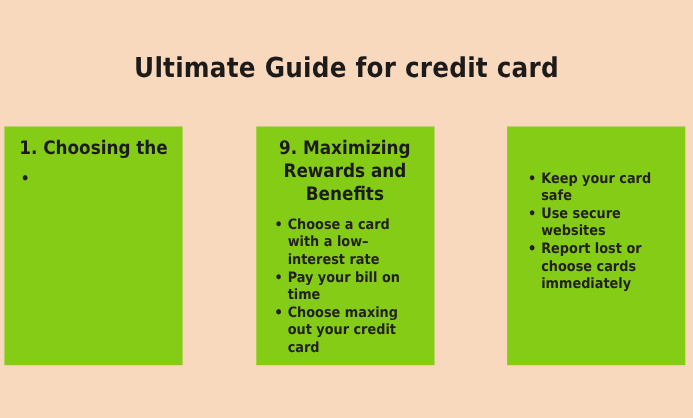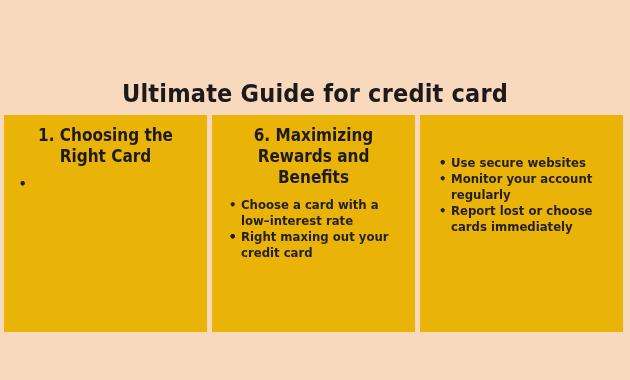--- a/index.html
+++ b/index.html
@@ -26,35 +26,34 @@
     top: 47px;
     width: 630px;
     text-align: center;
     font-family: "DejaVu Sans Condensed", "Liberation Sans Narrow", "Liberation Sans", sans-serif;
     font-size: 25px;
     font-weight: bold;
     color: #1c1b1a;
     letter-spacing: 0.2px;
     line-height: 30px;
     white-space: nowrap;
-    margin-top: 32px;
   }
   .cards {
     position: absolute;
     left: 4px;
     top: 115px;
     width: 619px;
     height: 217px;
     display: flex;
     justify-content: space-between;
   }
   .card {
-    width: 203px;
+    width: 162px;
     height: 217px;
-    background: #eab308;
+    background: #84cc16;
     box-sizing: border-box;
     padding: 10px 6px 6px 6px;
     overflow: hidden;
   }
   .card-heading {
     text-align: center;
     font-family: "DejaVu Sans Condensed", "Liberation Sans Narrow", "Liberation Sans", sans-serif;
     font-size: 17px;
     font-weight: bold;
     color: #1c1b1a;
@@ -93,47 +92,46 @@
 
 <div class="infographic">
 
   <div class="title">Ultimate Guide for credit card</div>
 
   <div class="cards">
 
     <div class="card card-1">
       <div class="card-heading">
         <span>1. Choosing the</span><br>
-        <span>Right Card</span>
       </div>
       <ul class="bullet-list">
         <li class="bullet-item"><span class="dot">•</span></li>
         <li class="bullet-item"><span class="dot">•</span></li>
       </ul>
     </div>
 
     <div class="card card-2">
       <div class="card-heading">
-        <span>6. Maximizing</span><br>
+        <span>9. Maximizing</span><br>
         <span>Rewards and Benefits</span>
       </div>
       <ul class="bullet-list">
         <li class="bullet-item"><span class="dot">•</span><span>Choose a card with a low–interest rate</span></li>
+        <li class="bullet-item"><span class="dot">•</span><span>Pay your bill on time</span></li>
         <li class="bullet-item"><span class="dot">•</span></li>
-        <li class="bullet-item"><span class="dot">•</span></li>
-        <li class="bullet-item"><span class="dot">•</span><span>Right maxing out your credit card</span></li>
+        <li class="bullet-item"><span class="dot">•</span><span>Choose maxing out your credit card</span></li>
       </ul>
     </div>
 
     <div class="card card-3">
       <div class="card-heading">
         <br>
       </div>
       <ul class="bullet-list">
+        <li class="bullet-item"><span class="dot">•</span><span>Keep your card safe</span></li>
+        <li class="bullet-item"><span class="dot">•</span><span>Use secure websites</span></li>
         <li class="bullet-item"><span class="dot">•</span></li>
-        <li class="bullet-item"><span class="dot">•</span><span>Use secure websites</span></li>
-        <li class="bullet-item"><span class="dot">•</span><span>Monitor your account regularly</span></li>
         <li class="bullet-item"><span class="dot">•</span><span>Report lost or choose cards immediately</span></li>
       </ul>
     </div>
 
   </div>
 </div>
 
 </body></html>

